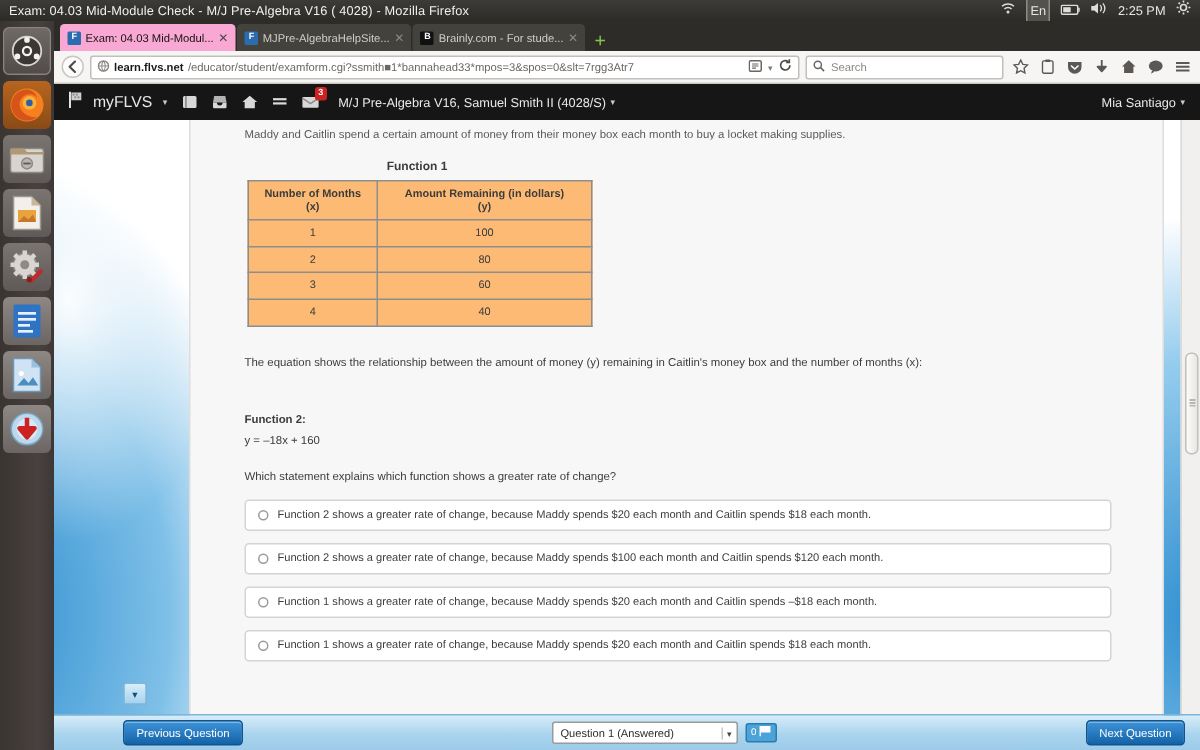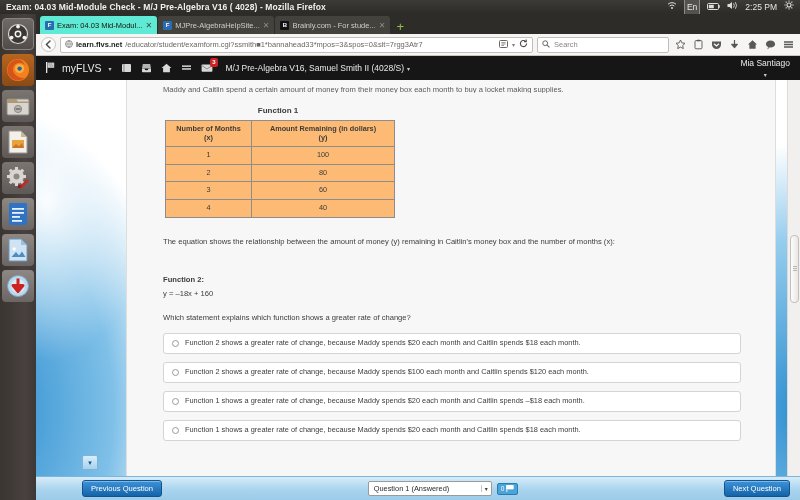--- a/index.html
+++ b/index.html
@@ -10,21 +10,21 @@
     background: #2e2b29;
   }
 
   
   #os-panel {
     position: absolute; top: 0; left: 0; width: 800px; height: 14px;
     background: linear-gradient(#3c3b37, #2c2b28);
     color: #f2f0ee; font-size: 8.5px; line-height: 14px;
     display: flex; align-items: center;
   }
-  #os-panel .title { padding-left: 6px; font-weight: bold; letter-spacing: .1px; }
+  #os-panel .title { padding-left: 6px; font-weight: normal; letter-spacing: .1px; }
   #tray { margin-left: auto; display: flex; align-items: center; gap: 7px; padding-right: 6px; }
   #tray .t { font-size: 8.5px; color: #e8e6e3; line-height: 14px; }
   .kbd-box { border: 1px solid #8d8b86; background: #54524d; padding: 0 2px; font-size: 7px; border-radius: 1px; }
 
   
   #launcher {
     position: absolute; left: 0; top: 14px; width: 36px; height: 486px;
     background: linear-gradient(to right, #3a3531, #484140 70%, #3d3836);
     padding-top: 2px;
   }
@@ -33,21 +33,21 @@
   .lnk svg { display: block; }
 
   
   #browser { position: absolute; left: 36px; top: 14px; width: 764px; height: 486px; background: #f6f5f4; }
 
   
   #tabstrip { height: 20px; background: #2e2c28; display: flex; align-items: flex-end; padding-left: 4px; }
   .tab { height: 18px; display: flex; align-items: center; gap: 3px;
          padding: 0 5px; font-size: 7.5px; color: #cfcdc9; max-width: 140px;
          background: #44423d; border-radius: 3px 3px 0 0; margin-right: 1px; }
-  .tab.active { background: #5eead4; color: #16130f; }
+  .tab.active { background: #f9a8d4; color: #16130f; }
   .tab .lbl { overflow: hidden; white-space: nowrap; text-overflow: ellipsis; }
   .favicon { width: 9px; height: 9px; flex: 0 0 9px; border-radius: 1px;
              display: flex; align-items: center; justify-content: center;
              font-size: 6px; color: #fff; font-weight: bold; }
   .fav-flvs { background: #2b6cb0; }
   .fav-brainly { background: #111; }
   .tabclose { font-size: 8px; color: #8d8b87; cursor: pointer; }
   .tab.active .tabclose { color: #4a4642; }
   .newtab { color: #8bc34a; font-size: 13px; padding: 0 5px 1px; line-height: 1; }
 
@@ -69,21 +69,21 @@
   
   #flvs-bar { height: 24px; background: #161616; display: flex; align-items: center;
               padding: 0 10px; gap: 9px; color: #e9e9e9; font-size: 9px; }
   #flvs-logo { display: flex; align-items: center; gap: 7px; font-size: 10.5px; }
   .navicon { color: #d8d8d8; display: flex; align-items: center; }
   .caret { font-size: 6px; opacity: .85; }
   #mail-wrap { position: relative; }
   #mail-badge { position: absolute; top: -5px; right: -5px; background: #cc2222; color: #fff;
                 font-size: 6px; line-height: 7px; padding: 1px 2px; border-radius: 2px; font-weight: bold; }
   #course-title { font-size: 8.5px; margin-left: 4px; display: flex; align-items: center; gap: 3px; }
-  #user-menu { margin-left: auto; font-size: 8.5px; display: flex; align-items: center; gap: 3px; flex-direction: column; }
+  #user-menu { margin-left: auto; font-size: 8.5px; display: flex; align-items: center; gap: 3px; }
 
   
   #page { position: relative; height: 420px; background: #ffffff; overflow: hidden; }
   #page-bg {
     position: absolute; left: 0; top: 0; width: 100%; height: 100%;
     background:
       radial-gradient(ellipse 150px 230px at 10px 120px, rgba(255,255,255,.95), rgba(255,255,255,0) 70%),
       radial-gradient(ellipse 260px 420px at -40px 330px, #2f8fd0 0%, #7fc0e8 45%, rgba(255,255,255,0) 72%),
       radial-gradient(ellipse 230px 380px at 760px 330px, #2f8fd0 0%, #96cdee 45%, rgba(255,255,255,0) 70%),
       linear-gradient(#ffffff, #ffffff);

